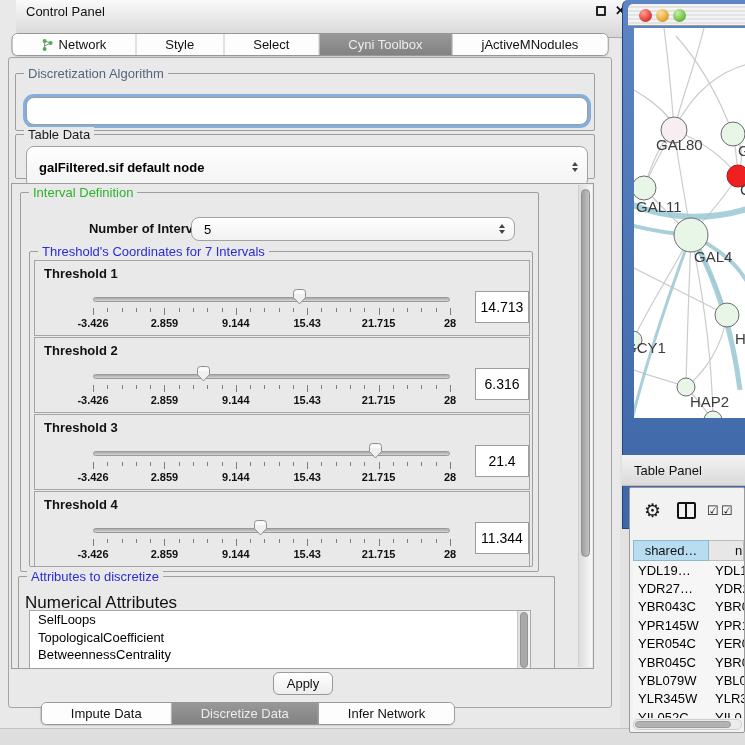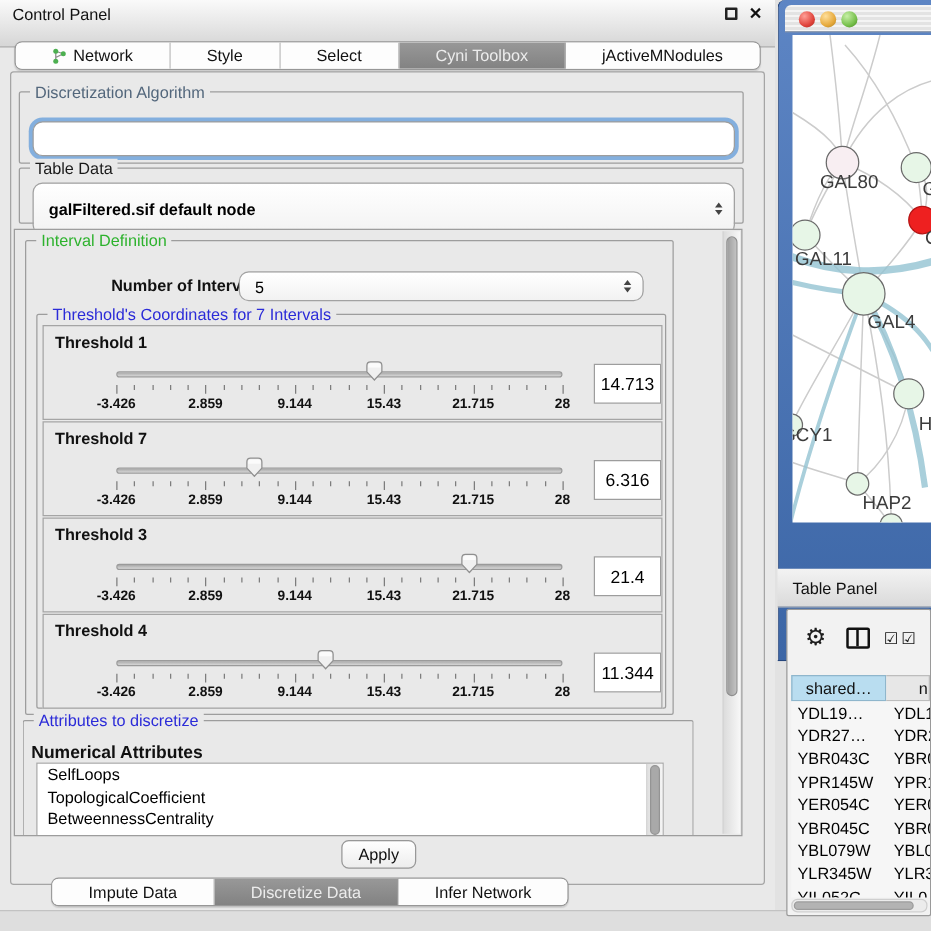--- a/index.html
+++ b/index.html
@@ -2,21 +2,21 @@
 <html><head>
 <meta charset="utf-8">
 <style>
   * { margin:0; padding:0; box-sizing:border-box; }
   html,body { width:745px; height:745px; overflow:hidden; }
   body { font-family:"Liberation Sans", sans-serif; background:#e2e2e2; }
   .screen { position:relative; width:745px; height:745px; background:#e2e2e2; }
 
   
   .control-panel { position:absolute; left:0; top:0; width:620px; height:728px; background:#e9e9e9; }
-  .titlebar { position:absolute; left:0; top:0; width:620px; height:38px;
+  .titlebar { position:absolute; left:16px; top:0; width:620px; height:38px;
               background:linear-gradient(#fafafa,#d6d6d6); border-bottom:1px solid #a9a9a9; }
   .titlebar .title { position:absolute; left:10px; top:4px; font-size:13px; color:#111; }
   .win-btns { position:absolute; right:10px; top:5px; display:flex; gap:9px; align-items:center; }
   .float-box { width:10px; height:10px; border:2px solid #222; border-radius:1px; }
   .close-x { font-size:13px; font-weight:bold; color:#111; line-height:12px; }
 
   .seg-row { position:absolute; display:flex; background:#fff; border:1px solid #979797;
              border-radius:6px; height:23px; overflow:hidden; box-shadow:0 1px 1px rgba(0,0,0,.12); }
   .seg-top { top:33px; left:50%; transform:translateX(-50%); }
   .seg { padding:0 29px; font-size:13px; line-height:21px; color:#111; border-right:1px solid #b3b3b3;
@@ -87,21 +87,21 @@
               background:linear-gradient(#a8a8a8,#d6d6d6); border:1px solid #9a9a9a; border-radius:3px; }
   .th-thumb { position:absolute; top:27px; width:15px; height:17px; }
   .tickmark { position:absolute; width:1px; background:#7d7d7d; }
   .tickmark.minor { top:47px; height:4px; }
   .tickmark.major { top:47px; height:7px; }
   .ticklabel { position:absolute; top:56px; transform:translateX(-50%); font-size:11px; font-weight:bold; color:#111; white-space:nowrap; }
   .th-value { position:absolute; left:440px; top:30px; width:54px; height:32px; background:#fff;
               border:1px solid #9d9d9d; font-size:14px; color:#000; display:flex; align-items:center; justify-content:center; }
 
   .attr-group { left:6px; top:392px; width:537px; height:94px; border-bottom:none; }
-  .attr-list-label { position:absolute; left:6px; top:16px; font-size:14px; font-weight:bold; color:#111; }
+  .attr-list-label { position:absolute; left:6px; top:16px; font-size:17px; font-weight:normal; color:#111; }
   .attr-list { position:absolute; left:10px; top:33px; width:502px; height:60px; background:#fff;
                border:1px solid #a8a8a8; overflow:hidden; }
   .attr-item { font-size:13px; color:#000; padding-left:8px; line-height:17.5px; white-space:nowrap; }
   .list-vscroll { position:absolute; right:0; top:0; width:13px; height:100%;
                   background:linear-gradient(to right,#e0e0e0,#f5f5f5); border-left:1px solid #c9c9c9; }
   .list-vthumb { position:absolute; left:2px; top:1px; width:8px; height:56px;
                  background:#a9a9a9; border-radius:4px; border:1px solid #949494; }
 
   .apply-btn { position:absolute; left:264px; top:614px; width:60px; height:23px;
                background:linear-gradient(#ffffff,#ededed); border:1px solid #989898; border-radius:6px;
@@ -264,21 +264,21 @@
                   <span class="ticklabel" style="left: 272.2px;">15.43</span>
                   <span class="ticklabel" style="left: 343.6px;">21.715</span>
                   <span class="ticklabel" style="left: 415px;">28</span>
                   <svg class="th-thumb" viewBox="0 0 15 17" style="left: 256.559px;">
                     <path d="M1.5,4.5 Q1.5,1.5 4.5,1.5 L10.5,1.5 Q13.5,1.5 13.5,4.5 L13.5,9.5 L7.5,16 L1.5,9.5 Z" fill="#f0f0f0" stroke="#8f8f8f" stroke-width="1"></path>
                     <path d="M2.5,4.5 Q2.5,2.5 4.5,2.5 L10.5,2.5 Q12.5,2.5 12.5,4.5 L12.5,6 L2.5,6 Z" fill="#fbfbfb"></path>
                   </svg>
                   <div class="th-value">14.713</div>
                 </div>
                 <div class="threshold-panel" style="top: 85px;">
-                  <div class="th-label">Threshold 7</div>
+                  <div class="th-label">Threshold 2</div>
                   <div class="th-track"></div>
                   <div class="tickmark major" style="left: 58px;"></div>
                   <div class="tickmark minor" style="left: 72.28px;"></div>
                   <div class="tickmark minor" style="left: 86.56px;"></div>
                   <div class="tickmark minor" style="left: 100.84px;"></div>
                   <div class="tickmark minor" style="left: 115.12px;"></div>
                   <div class="tickmark major" style="left: 129.4px;"></div>
                   <div class="tickmark minor" style="left: 143.68px;"></div>
                   <div class="tickmark minor" style="left: 157.96px;"></div>
                   <div class="tickmark minor" style="left: 172.24px;"></div>

